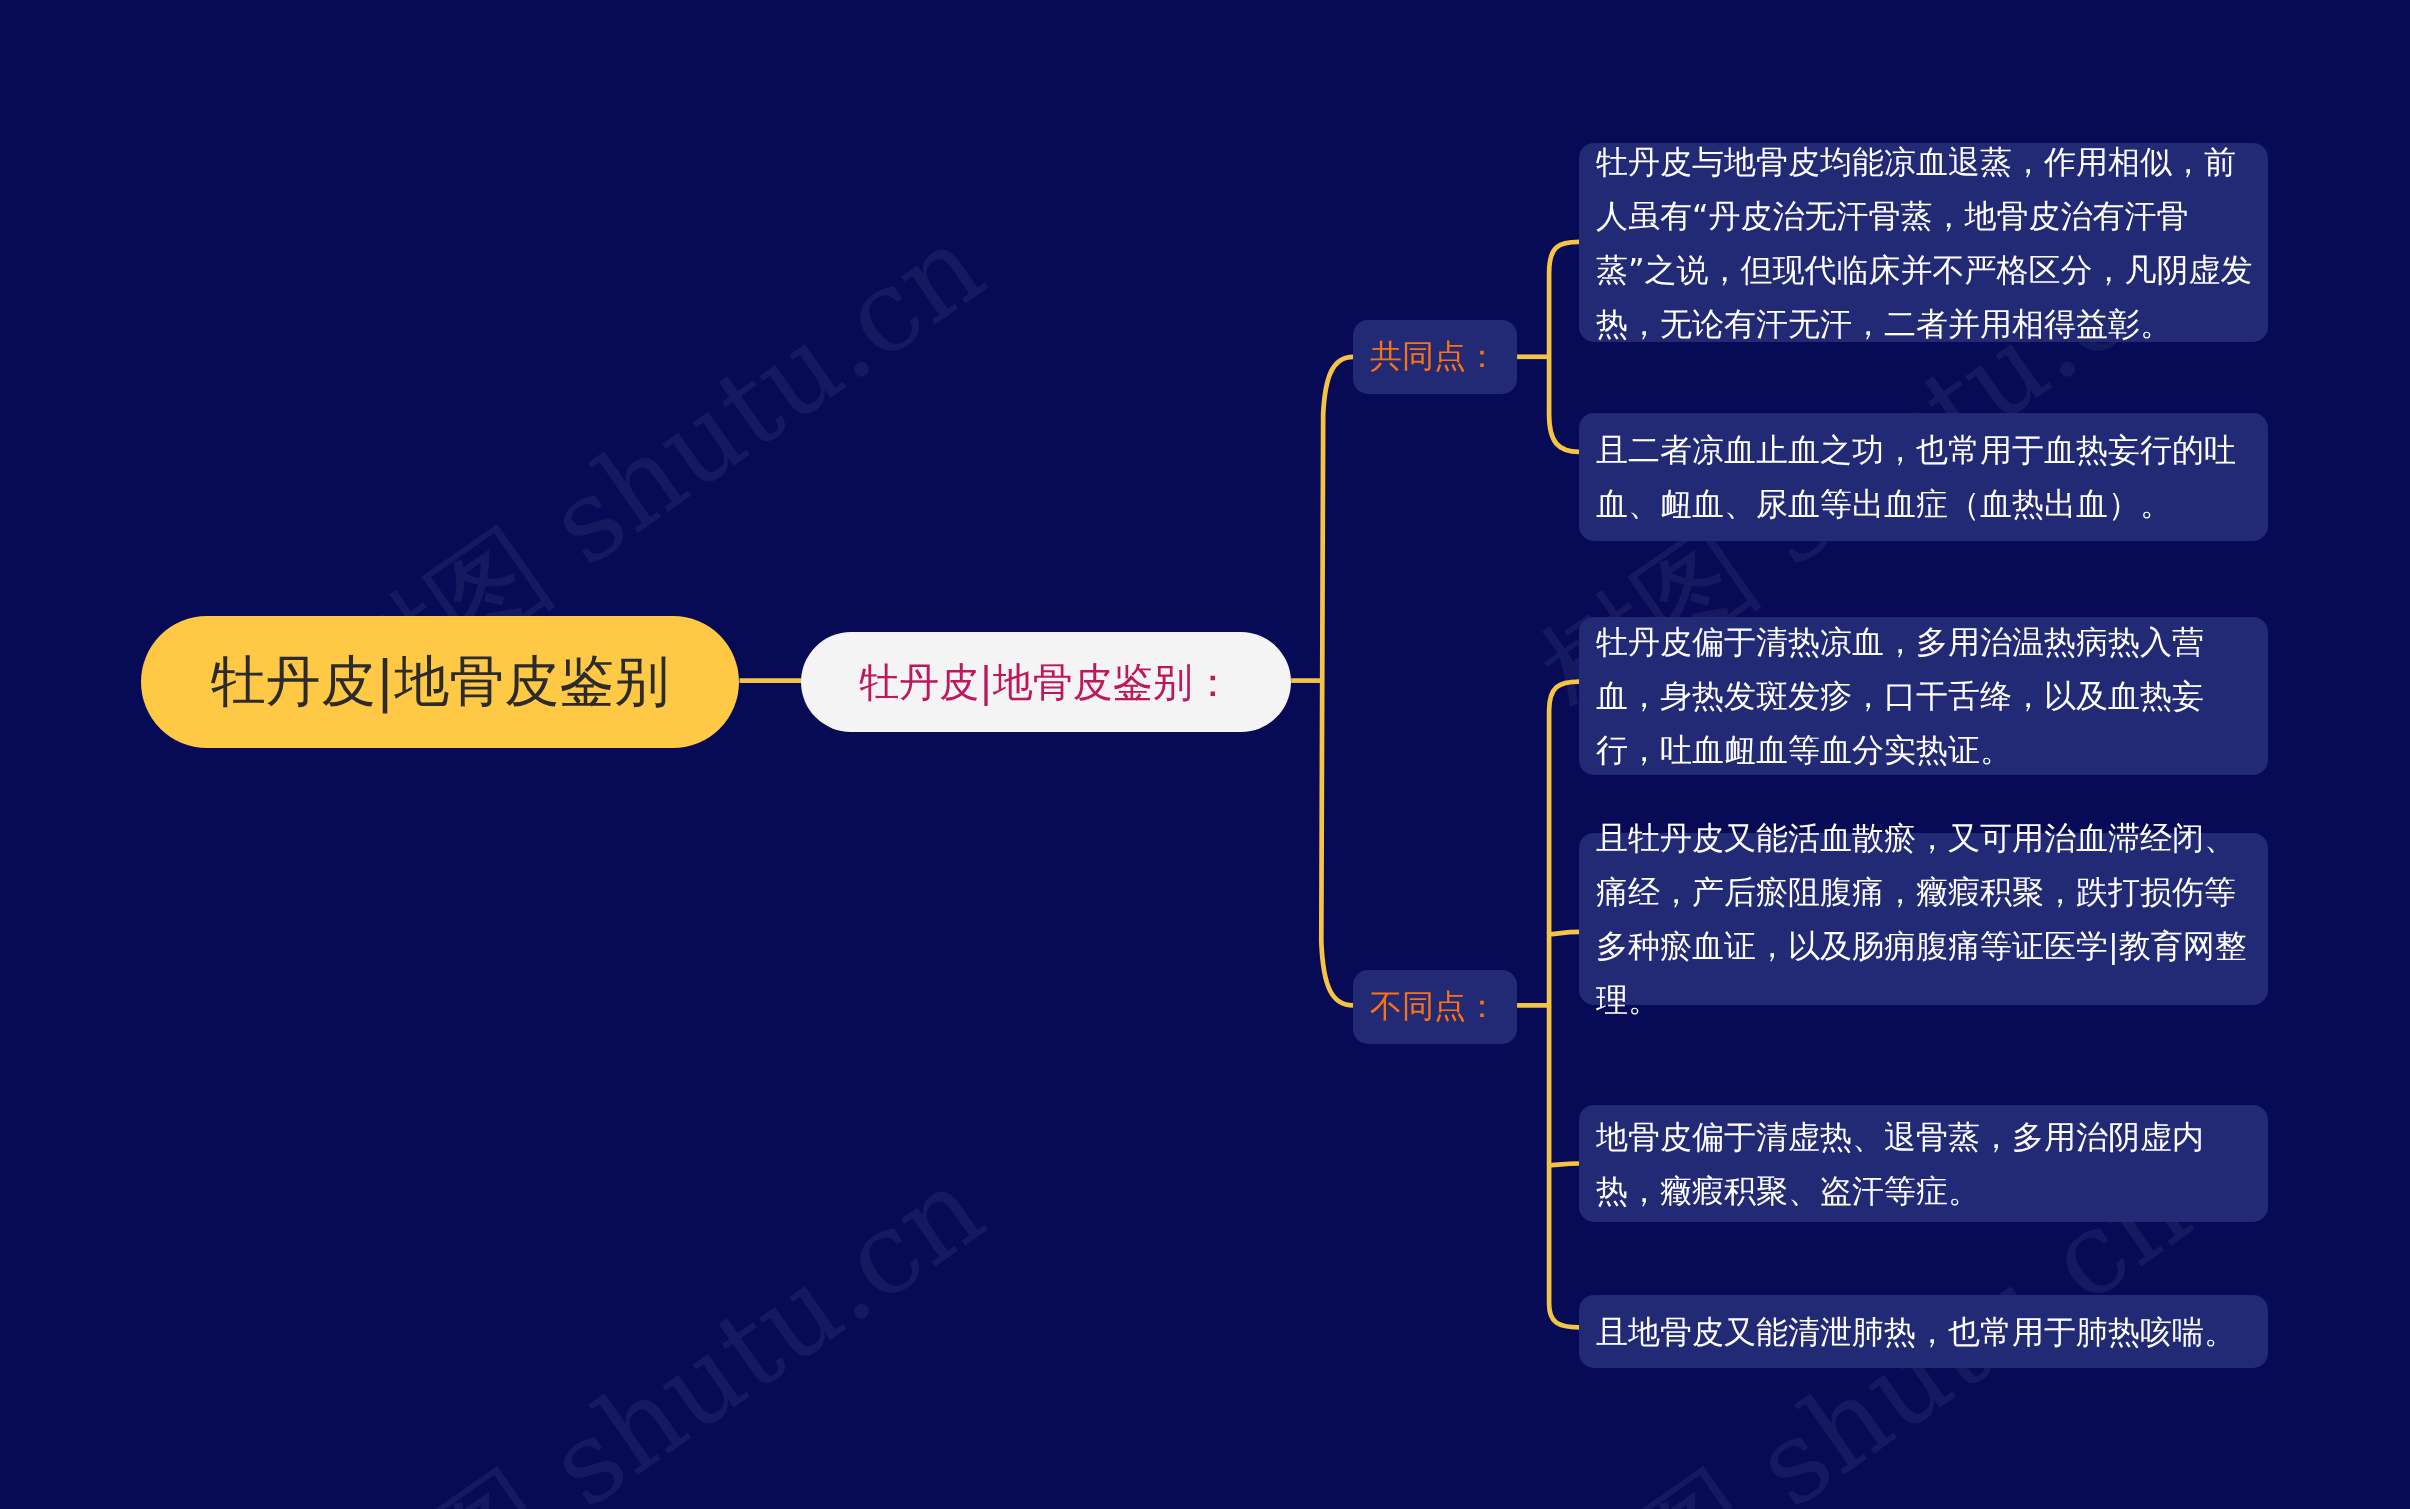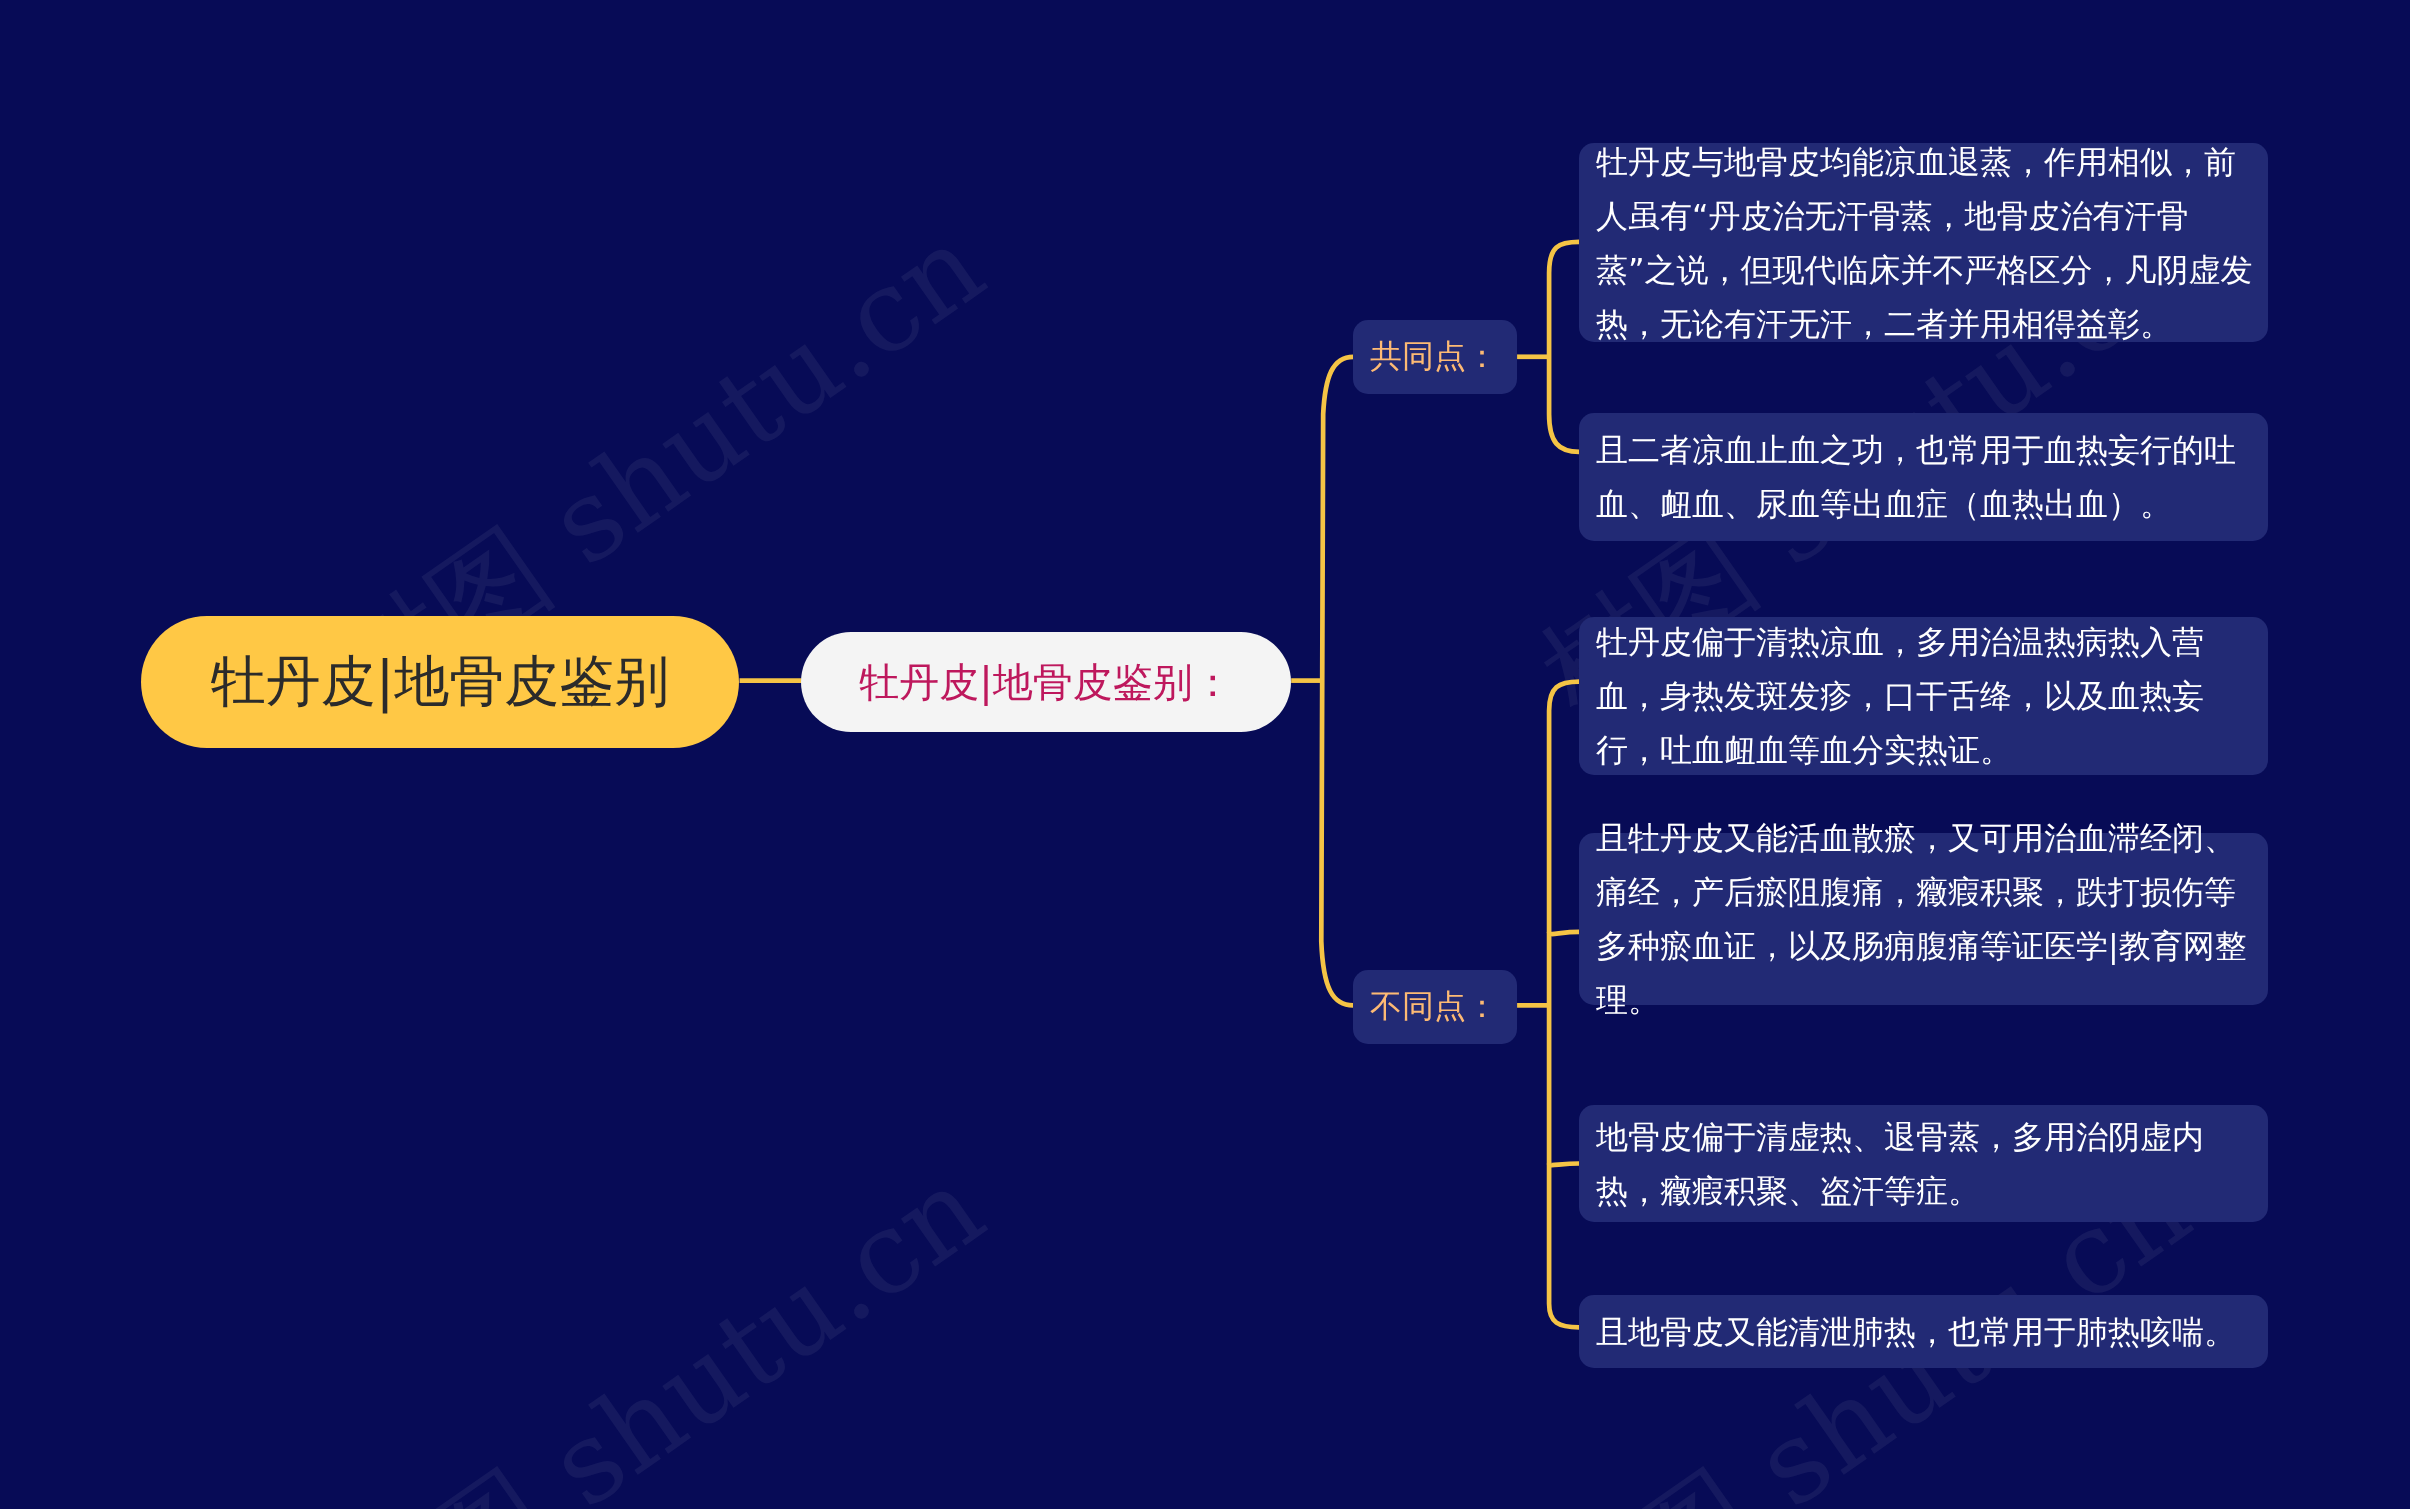--- a/index.html
+++ b/index.html
@@ -7,21 +7,21 @@
          font-family:"DejaVu Sans","Liberation Sans",sans-serif; }
   .wm { position:absolute; color:rgba(255,255,255,0.06); font-family:"DejaVu Serif","Liberation Serif",serif;
         font-size:113px; transform:rotate(-35deg); white-space:nowrap; pointer-events:none; }
   svg.lines { position:absolute; left:0; top:0; }
   .node { position:absolute; box-sizing:border-box; display:flex; align-items:center; }
   .root { left:141px; top:616px; width:598px; height:132px; background:#FFC845; border-radius:66px;
           justify-content:center; color:#2B2B2B; font-size:55px; }
   .sub { left:801px; top:632px; width:490px; height:100px; background:#F4F4F4; border-radius:50px;
          justify-content:center; color:#be185d; font-size:40px; }
   .cat { left:1353px; width:164px; height:74px; background:#222A75; border-radius:15px;
-         padding-left:17px; color:#fdba74; font-size:32px; }
+         padding-left:17px; color:#f97316; font-size:32px; }
   .leaf { left:1579px; width:689px; background:#222A75; border-radius:15px; padding:13px 15px 13px 17px;
           color:#FFFFFF; font-size:32px; line-height:54px; align-items:center; }
 </style>
 </head>
 <body>
 
 <div class="wm" style="left:282px;top:395px;">树图 shutu.cn</div>
 <div class="wm" style="left:1488px;top:395px;">树图 shutu.cn</div>
 <div class="wm" style="left:282px;top:1337px;">树图 shutu.cn</div>
 <div class="wm" style="left:1488px;top:1337px;">树图 shutu.cn</div>

